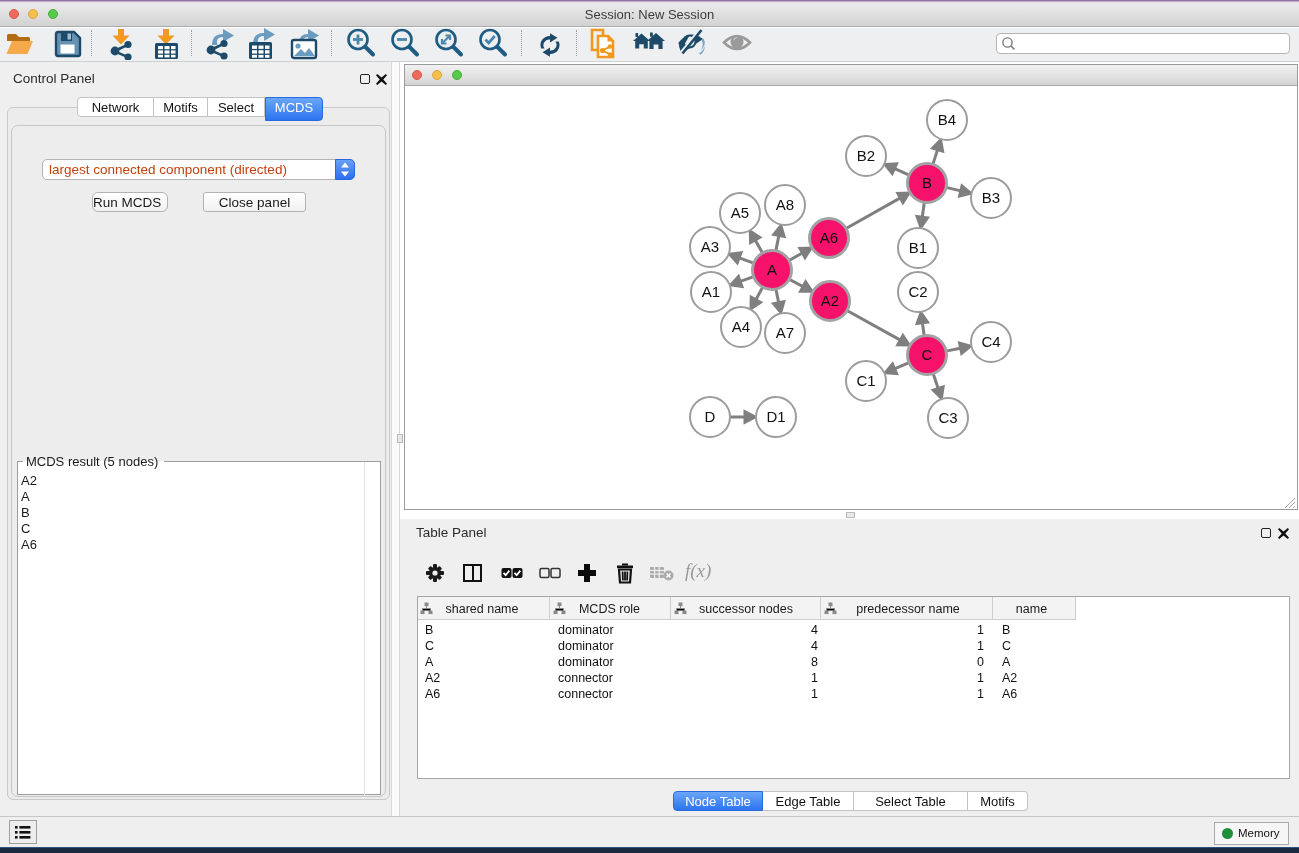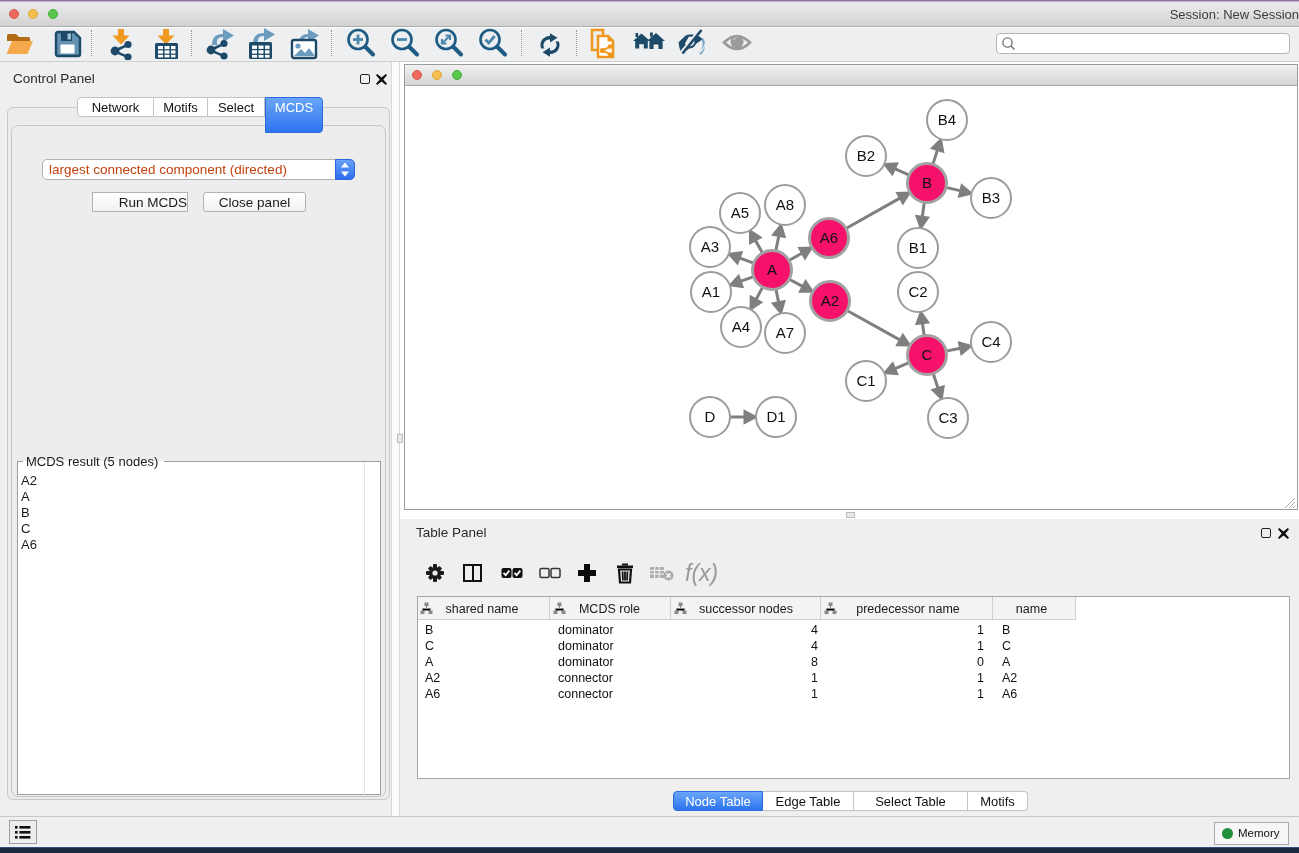--- a/index.html
+++ b/index.html
@@ -15,21 +15,21 @@
 <div id="root">
 
 <div class="abs" style="left:0;top:0;width:1299px;height:1px;background:#8f72a0;"></div>
 <div class="abs" style="left:0;top:1px;width:1299px;height:1px;background:#c5afce;"></div>
 <div class="abs" style="left:0;top:2px;width:1299px;height:1px;background:#e6e0e8;"></div>
 
 <div class="abs" style="left:0;top:3px;width:1299px;height:24px;background:linear-gradient(#ebebeb,#d2d2d2);border-bottom:1px solid #ababab;"></div>
 <div class="abs tl" style="left:9px;top:9px;width:10px;height:10px;background:#ee6a5f;border:1px solid #d8574b;"></div>
 <div class="abs tl" style="left:28px;top:9px;width:10px;height:10px;background:#f4bf4f;border:1px solid #dfa738;"></div>
 <div class="abs tl" style="left:48px;top:9px;width:10px;height:10px;background:#59c94d;border:1px solid #43ad39;"></div>
-<div class="abs" style="left:0;top:7px;width:1299px;text-align:right;font-size:13px;color:#3c3c3c;">Session: New Session</div>
+<div class="abs" style="left:0;top:7px;width:1299px;text-align:center;font-size:13px;color:#3c3c3c;">Session: New Session</div>
 
 <div class="abs" style="left:0;top:28px;width:1299px;height:34px;background:#edeff0;border-bottom:1px solid #cfcfcf;"></div>
 
 <svg class="abs icon" style="left:4px" width="31" height="32" viewBox="0 0 31 32">
 <path d="M3 25 V7.5 Q3 6 4.5 6 h7.5 l3 3 h9.5 Q26 9 26 10.5 V13 H3z" fill="#b26d16"></path>
 <path d="M2.5 26 L8 13 h21 l-5.5 13 z" fill="#f6a94a"></path>
 </svg>
 <svg class="abs icon" style="left:54px" width="28" height="32" viewBox="0 0 28 32">
 <path d="M2 6 q0-2 2-2 h16 l6 6 v16 q0 2-2 2 H4 q-2 0-2-2 z" fill="#6592b3" stroke="#1d4a68" stroke-width="2.4"></path>
 <rect x="7" y="4.5" width="11" height="8.5" fill="#1d4a68"></rect>
@@ -187,29 +187,29 @@
 <svg class="abs" style="left:375px;top:73px" width="13" height="13" viewBox="0 0 13 13">
       <path d="M2.2 1 L6.5 4.5 10.8 1 12 2.2 8.3 6.5 12 10.8 10.8 12 6.5 8.5 2.2 12 1 10.8 4.7 6.5 1 2.2z" fill="#111"></path>
     </svg>
 
 <div class="abs" style="left:7px;top:107px;width:383px;height:693px;background:#ececec;border:1px solid #c9c9c9;border-radius:6px;"></div>
 <div class="abs" style="left:11px;top:125px;width:375px;height:672px;background:#ededed;border:1px solid #c6c6c6;border-radius:7px;"></div>
 
 <div class="abs tab tabu" style="left:77px;top:97px;width:77px;height:20px;border-radius:4px 0 0 4px;">Network</div>
 <div class="abs tab tabu" style="left:154px;top:97px;width:54px;height:20px;border-left:none;">Motifs</div>
 <div class="abs tab tabu" style="left:208px;top:97px;width:57px;height:20px;border-left:none;">Select</div>
-<div class="abs tab tabs" style="left:265px;top:97px;width:58px;height:36px;border-radius:0 4px 4px 0;">MCDS</div>
+<div class="abs tab tabs" style="left:265px;top:97px;width:58px;height:24px;border-radius:0 4px 4px 0;">MCDS</div>
 
 <div class="abs" style="left:42px;top:159px;width:313px;height:21px;background:#ffffff;border:1px solid #b3b3b3;border-radius:5px;"></div>
 <div class="abs" style="left:49px;top:162px;font-size:13.5px;color:#c2410c;">largest connected component (directed)</div>
 <div class="abs" style="left:335px;top:159px;width:20px;height:21px;background:linear-gradient(#68a1f6,#2d6ef0);border:1px solid #2a66dd;border-radius:0 5px 5px 0;"></div>
 <svg class="abs" style="left:339px;top:162px" width="12" height="15" viewBox="0 0 12 15">
       <path d="M6 0.5 L10 5.5 H2z M6 14.5 L2 9.5 h8z" fill="#ffffff"></path>
     </svg>
-<div class="abs" style="left:92px;top:192px;width:96px;height:20px;background:linear-gradient(#ffffff,#f1f1f1);border:1px solid #b3b3b3;border-radius:0;text-align:right;font-size:13.5px;line-height:19px;color:#1a1a1a;">Run MCDS</div>
+<div class="abs" style="left:92px;top:192px;width:76px;height:20px;background:linear-gradient(#ffffff,#f1f1f1);border:1px solid #b3b3b3;border-radius:6px;text-align:left;font-size:13.5px;line-height:19px;color:#1a1a1a;">Run MCDS</div>
 <div class="abs" style="left:203px;top:192px;width:103px;height:20px;background:linear-gradient(#ffffff,#f1f1f1);border:1px solid #b3b3b3;border-radius:3px;text-align:center;font-size:13.5px;line-height:19px;color:#1a1a1a;">Close panel</div>
 
 <div class="abs" style="left:17px;top:461px;width:364px;height:334px;background:#ffffff;border:1px solid #9e9e9e;border-top:none;"></div>
 <div class="abs" style="left:17px;top:461px;width:6px;height:1px;background:#9e9e9e;"></div>
 <div class="abs" style="left:164px;top:461px;width:217px;height:1px;background:#9e9e9e;"></div>
 <div class="abs" style="left:364px;top:462px;width:1px;height:333px;background:#e3e3e3;"></div>
 <div class="abs" style="left:26px;top:454px;font-size:13px;color:#1a1a1a;">MCDS result (5 nodes)</div>
 <div class="abs" style="left:21px;top:473px;font-size:13px;color:#1a1a1a;line-height:16px;">A2<br>A<br>B<br>C<br>A6</div>
 
 <div class="abs" style="left:400px;top:62px;width:899px;height:457px;background:#ffffff;"></div>
@@ -364,21 +364,21 @@
         <circle cx="18.5" cy="9.5" r="5"></circle>
       </g>
 <g stroke="#efefef" stroke-width="1.2">
         <line x1="0" y1="4.5" x2="14" y2="4.5"></line>
         <line x1="0" y1="8" x2="14" y2="8"></line>
         <line x1="4.6" y1="1" x2="4.6" y2="12"></line>
         <line x1="9.2" y1="1" x2="9.2" y2="12"></line>
       </g>
 <path d="M16.5 7.5 l4 4 M20.5 7.5 l-4 4" stroke="#fff" stroke-width="1.4"></path>
 </svg>
-<div class="abs" style="left:685px;top:560px;font-family:Liberation Sans, sans-serif;font-style:italic;font-size:23px;color:#9a9a9a;">f(x)</div>
+<div class="abs" style="left:685px;top:560px;font-family:Liberation Serif, serif;font-style:italic;font-size:19px;color:#9a9a9a;">f(x)</div>
 
 <div class="abs" style="left:417px;top:596px;width:873px;height:183px;background:#ffffff;border:1px solid #a6a6a6;"></div>
 <div class="abs" style="left:418px;top:597px;width:657px;height:23px;background:#f3f3f3;border-bottom:1px solid #cfcfcf;"></div>
 <div class="abs" style="left:549px;top:597px;width:1px;height:23px;background:#cfcfcf;"></div>
 <div class="abs" style="left:670px;top:597px;width:1px;height:23px;background:#cfcfcf;"></div>
 <div class="abs" style="left:820px;top:597px;width:1px;height:23px;background:#cfcfcf;"></div>
 <div class="abs" style="left:992px;top:597px;width:1px;height:23px;background:#cfcfcf;"></div>
 <div class="abs" style="left:1075px;top:597px;width:1px;height:23px;background:#cfcfcf;"></div>
 
 <svg class="abs" style="left:420px;top:602px" width="13" height="13" viewBox="0 0 13 13">

